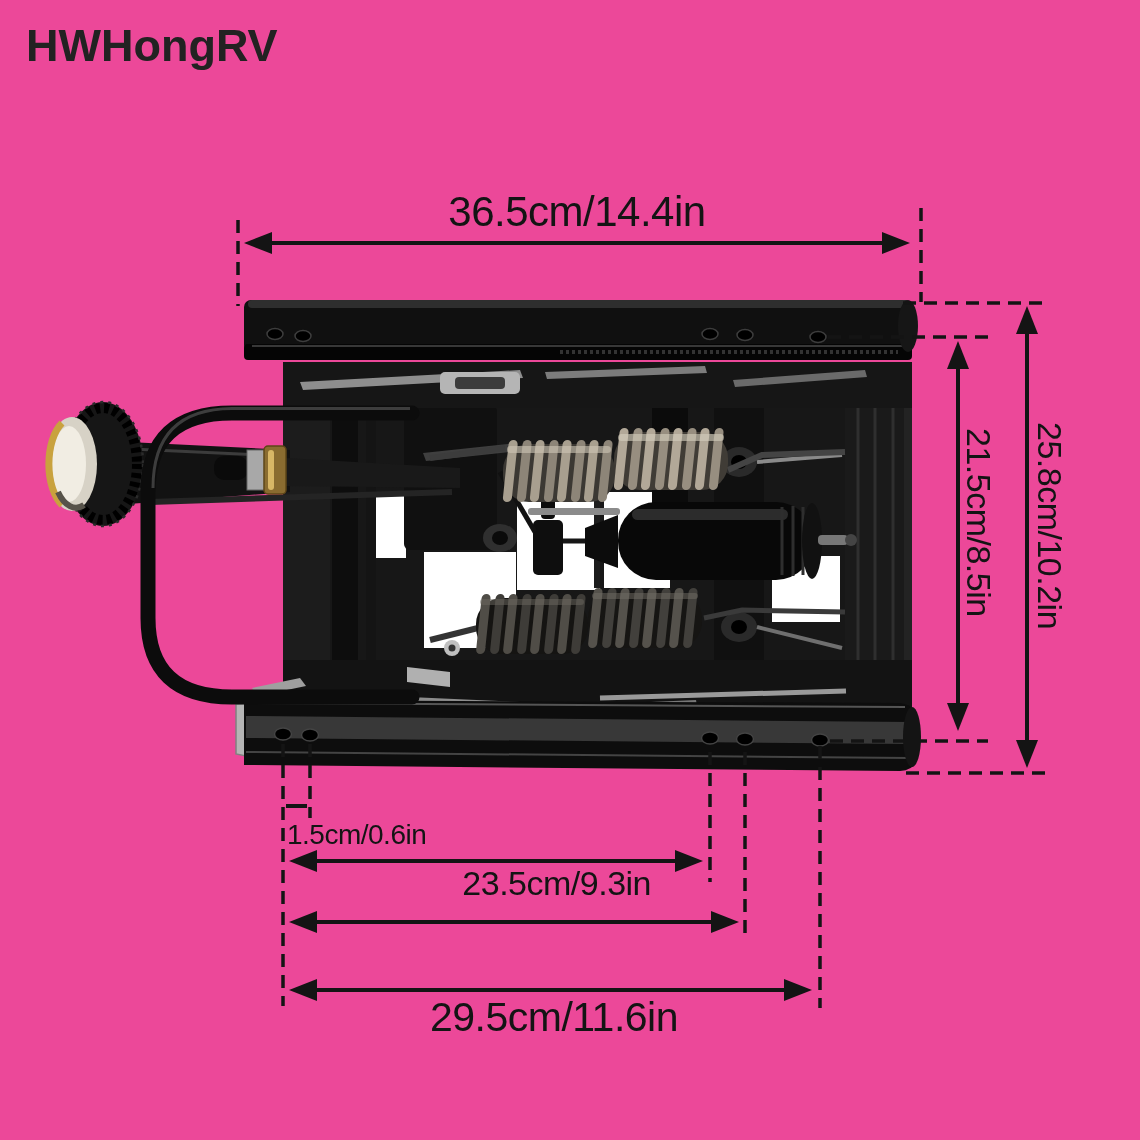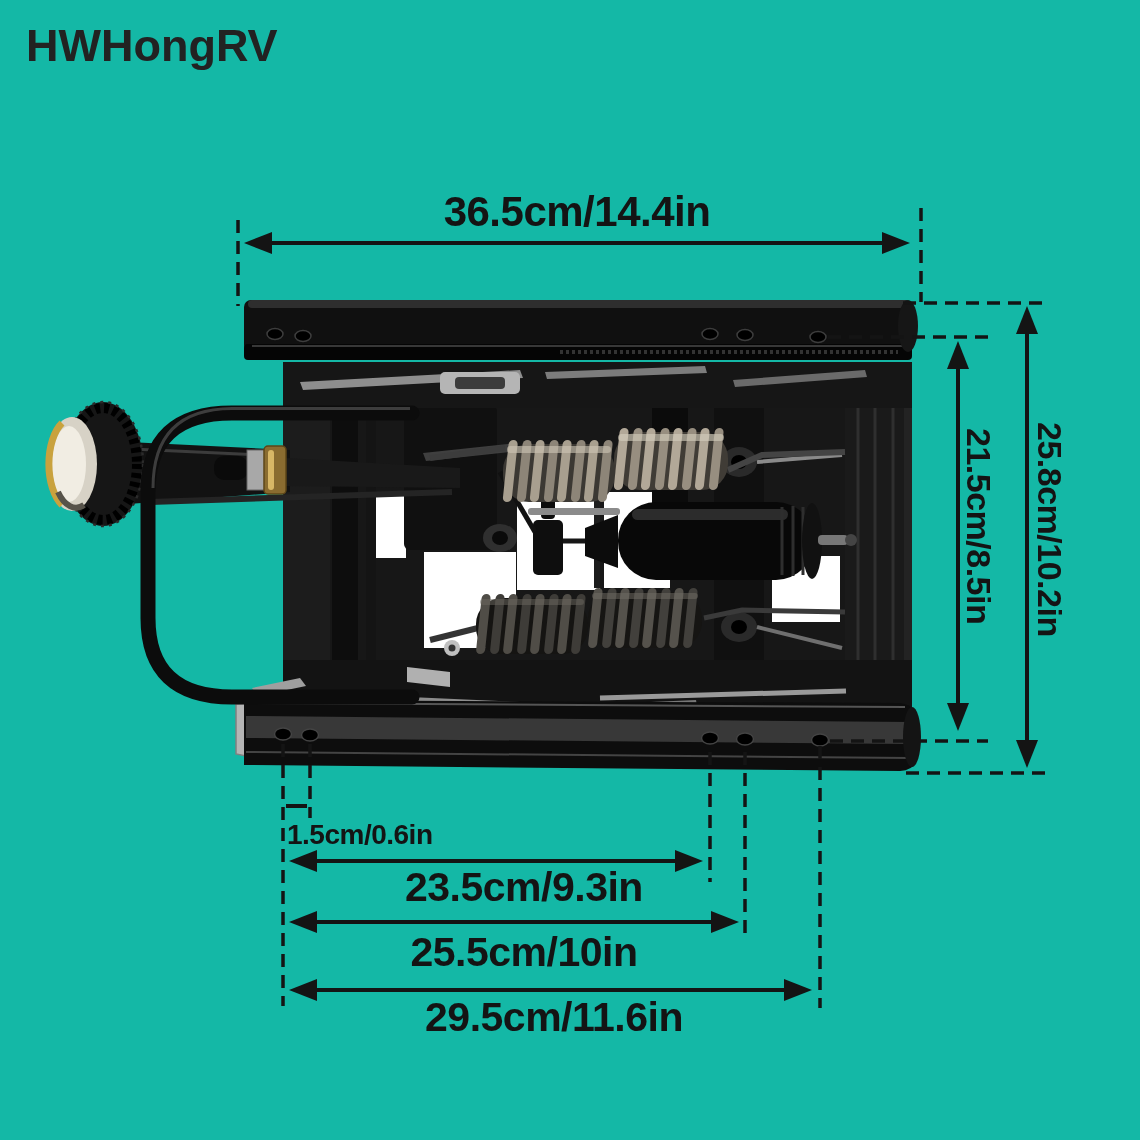--- a/index.html
+++ b/index.html
@@ -1,27 +1,27 @@
 <!DOCTYPE html>
 <html><head>
 <meta charset="utf-8">
 <style>
   html,body{margin:0;padding:0;background:#ffffff;}
-  .canvas{position:relative;width:1140px;height:1140px;background:#14b8a6;overflow:hidden;
+  .canvas{position:relative;width:1140px;height:1140px;background:#ec4899;overflow:hidden;
           font-family:"Liberation Sans", sans-serif;}
   .artwork{position:absolute;left:0;top:0;}
   .logo{position:absolute;left:26px;top:20px;font-size:45px;font-weight:700;
         color:#222;letter-spacing:0px;white-space:nowrap;}
-  .dim-label{position:absolute;font-weight:700;color:#141414;line-height:1.05;
+  .dim-label{position:absolute;font-weight:400;color:#141414;line-height:1.05;
              white-space:nowrap;letter-spacing:-0.5px;}
   .dim-top{left:397px;top:190px;width:360px;text-align:center;font-size:42px;}
   .dim-inner-h{left:960px;top:428px;font-size:34px;writing-mode:vertical-rl;}
   .dim-outer-h{left:1031px;top:422px;font-size:34px;writing-mode:vertical-rl;}
   .dim-hole{left:287px;top:820px;font-size:28px;text-align:right;}
-  .dim-b1{left:405px;top:866px;width:260px;text-align:left;font-size:41px;}
+  .dim-b1{left:391px;top:866px;width:260px;text-align:right;font-size:34px;}
   .dim-b2{left:394px;top:931px;width:260px;text-align:center;font-size:41px;}
   .dim-b3{left:404px;top:996px;width:300px;text-align:center;font-size:41px;}
 </style>
 </head>
 <body>
 
 <div class="canvas">
 
   <div class="logo">HWHongRV</div>
 
@@ -260,15 +260,14 @@
         <polygon points="812,990 784,979 784,1001"></polygon>
       </g>
     </g>
   </svg>
 
   <div class="dim-label dim-top">36.5cm/14.4in</div>
   <div class="dim-label dim-inner-h">21.5cm/8.5in</div>
   <div class="dim-label dim-outer-h">25.8cm/10.2in</div>
   <div class="dim-label dim-hole">1.5cm/0.6in</div>
   <div class="dim-label dim-b1">23.5cm/9.3in</div>
-  <div class="dim-label dim-b2">25.5cm/10in</div>
   <div class="dim-label dim-b3">29.5cm/11.6in</div>
 </div>
 
 </body></html>

